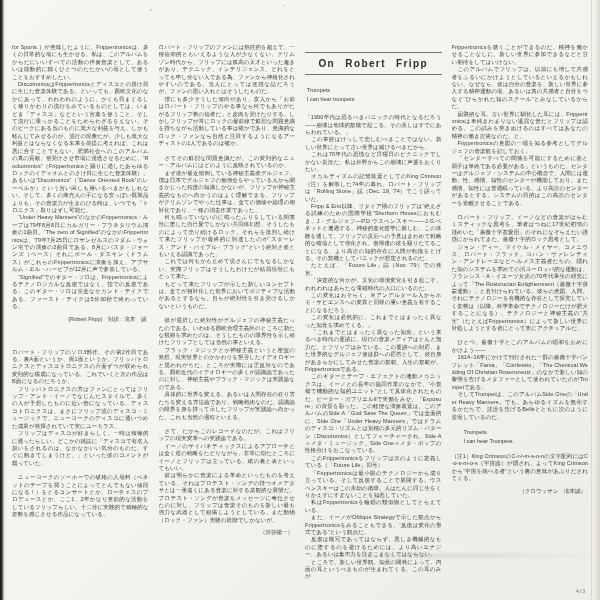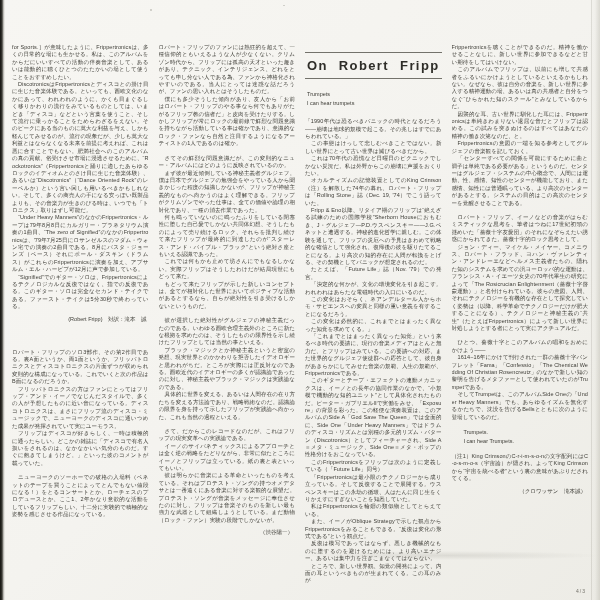--- a/index.html
+++ b/index.html
@@ -49,21 +49,21 @@
 
   .credit {
     font-size:5.5px; line-height:8px; text-align:right;
     margin-top:4px; padding-right:2px; color:#3d3c36;
   }
   .section.gap-top { margin-top:26px; }
 
   .article-header { margin:8px 0 0 0; }
   .rule { border:none; margin:0; height:0; border-top:1px solid #73726b; }
   .article-title {
-    font-size:13px; font-weight:bold; text-align:center;
+    font-size:10px; font-weight:bold; text-align:center;
     letter-spacing:1.4px; word-spacing:6px; margin:5px 0 5px 0; color:#2e2d28;
   }
   .epigraph { margin:11px 0 11px 2px; }
   .epi-line { margin:0; font-size:5.5px; line-height:8.6px; text-indent:0; color:#3d3c36; }
 
   .quote-en { margin:7px 0 7px 0; }
   .quote-line { margin:0; font-size:5.5px; line-height:9px; padding-left:12px; text-indent:0; color:#3d3c36; }
 
   .page-number {
     position:absolute; right:14px; bottom:6px;

